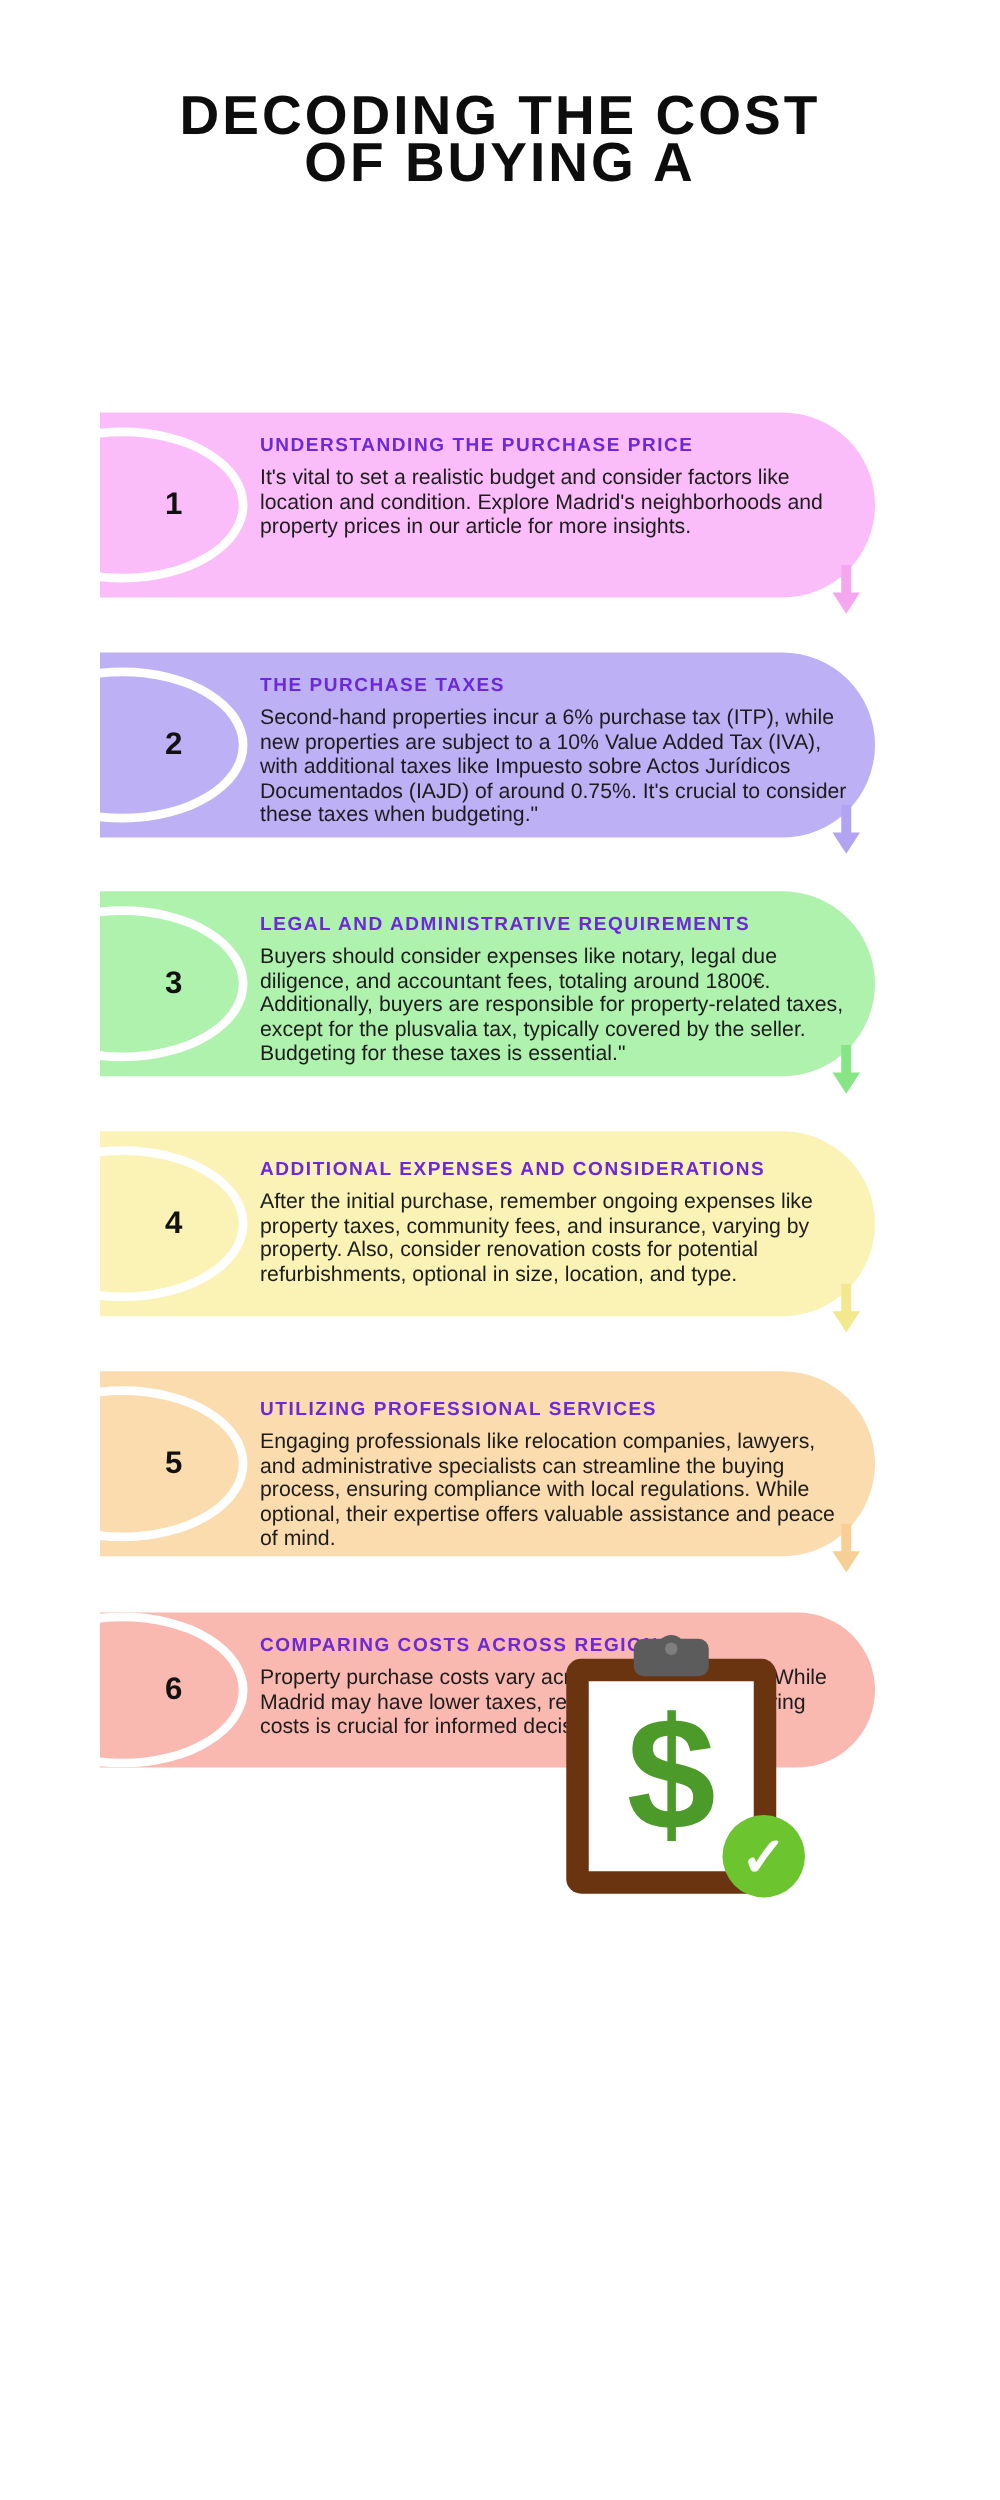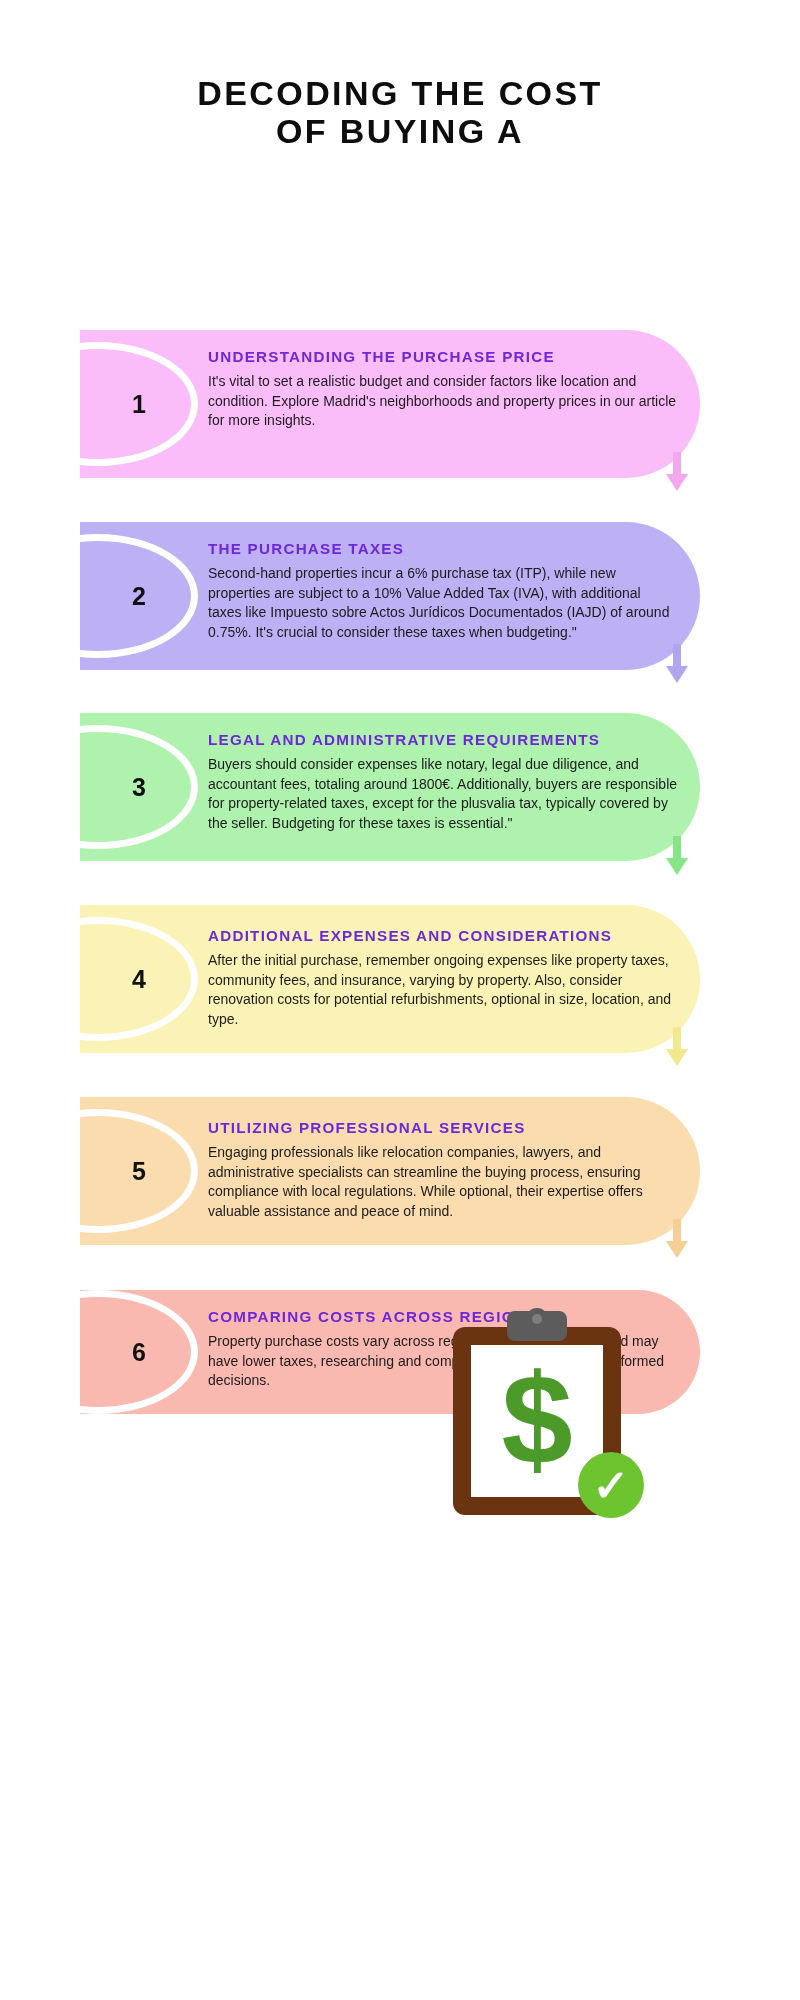--- a/index.html
+++ b/index.html
@@ -11,21 +11,21 @@
     color:#111111;
   }
   .page { position:absolute; left:80px; top:0; width:640px; height:2000px; }
 
   
   .title {
     position:absolute; left:0; top:74px; width:640px;
     text-align:center;
     font-family:"Liberation Sans", sans-serif;
     font-weight:bold;
-    font-size:34px;
+    font-size:44px;
     line-height:38px;
     letter-spacing:2.4px;
     color:#0d0d0d;
     text-transform:uppercase;
   }
   .title div { white-space:nowrap; }
 
   
   .card {
     position:absolute; left:0; width:620px;
@@ -55,21 +55,21 @@
   .card-h {
     font-weight:bold;
     font-size:15.2px;
     letter-spacing:1.25px;
     text-transform:uppercase;
     color:#6d28d9;
     white-space:nowrap;
   }
   .card-p {
     margin-top:7px;
-    font-size:14px;
+    font-size:17px;
     line-height:19.5px;
     color:#1c1c1c;
   }
 
   
   .arrow { position:absolute; width:22px; height:40px; }
   .arrow .shaft {
     position:absolute; left:7px; top:0; width:8px; height:26px;
     background:currentColor;
   }

